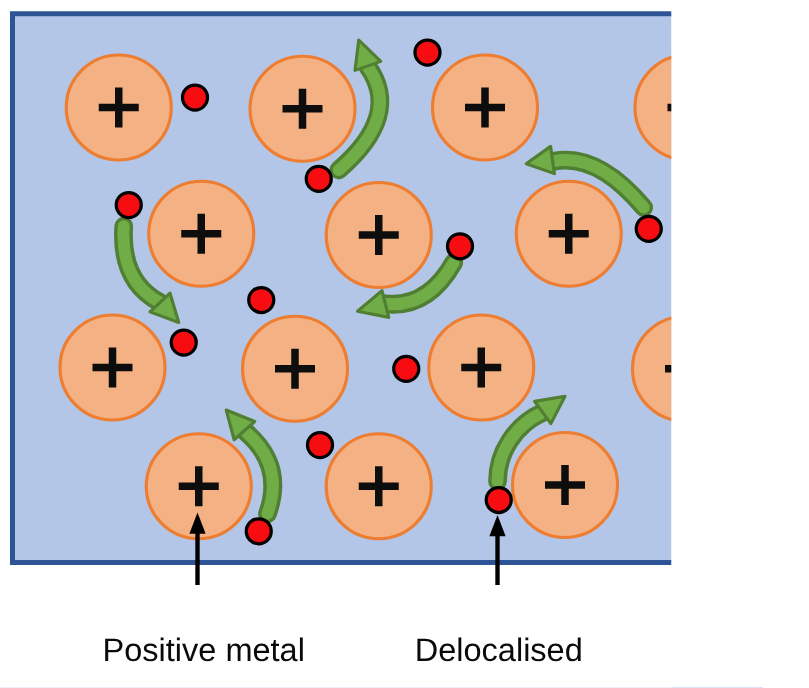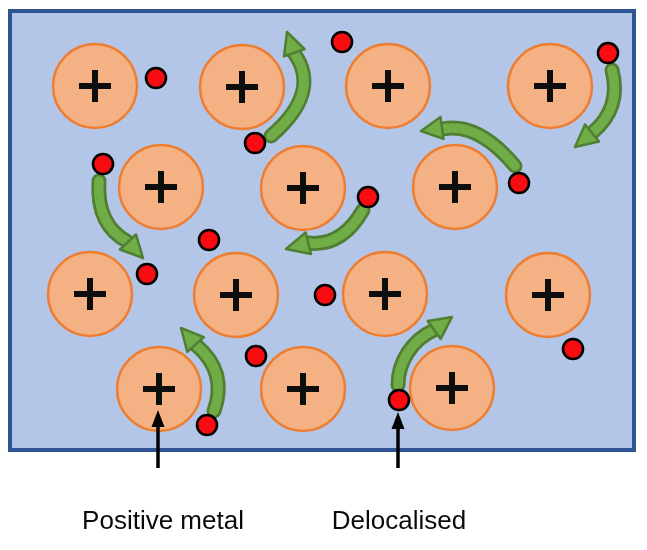--- a/index.html
+++ b/index.html
@@ -1,17 +1,17 @@
 <!DOCTYPE html>
 <html><head>
 <meta charset="utf-8">
 <style>
   html,body{margin:0;padding:0;}
   body{font-family:"Liberation Sans",sans-serif;background:#ffffff;}
-  .stage{position:relative;width:647px;height:550px;background:#ffffff;overflow:hidden;border-radius:23px;}
+  .stage{position:relative;width:537px;height:550px;background:#ffffff;overflow:hidden;}
   .stage svg{position:absolute;left:0;top:0;}
   .caption{
     position:absolute;
     width:260px;
     text-align:center;
     font-size:26px;
     line-height:36px;
     color:#0a0a0a;
     letter-spacing:0px;
     white-space:pre-line;

